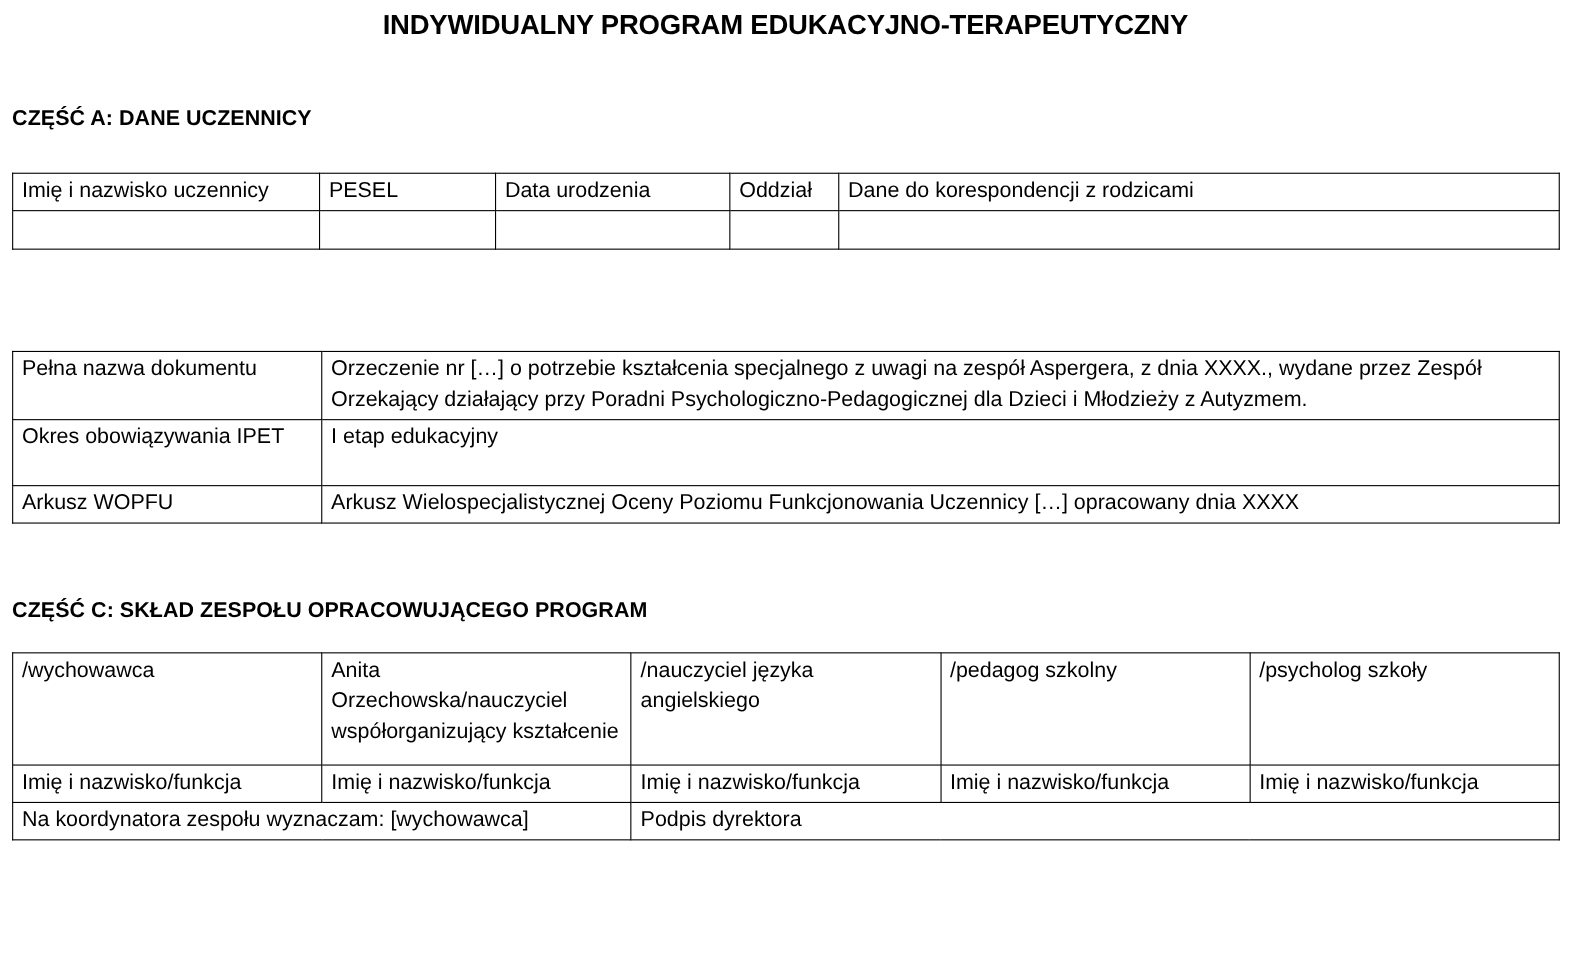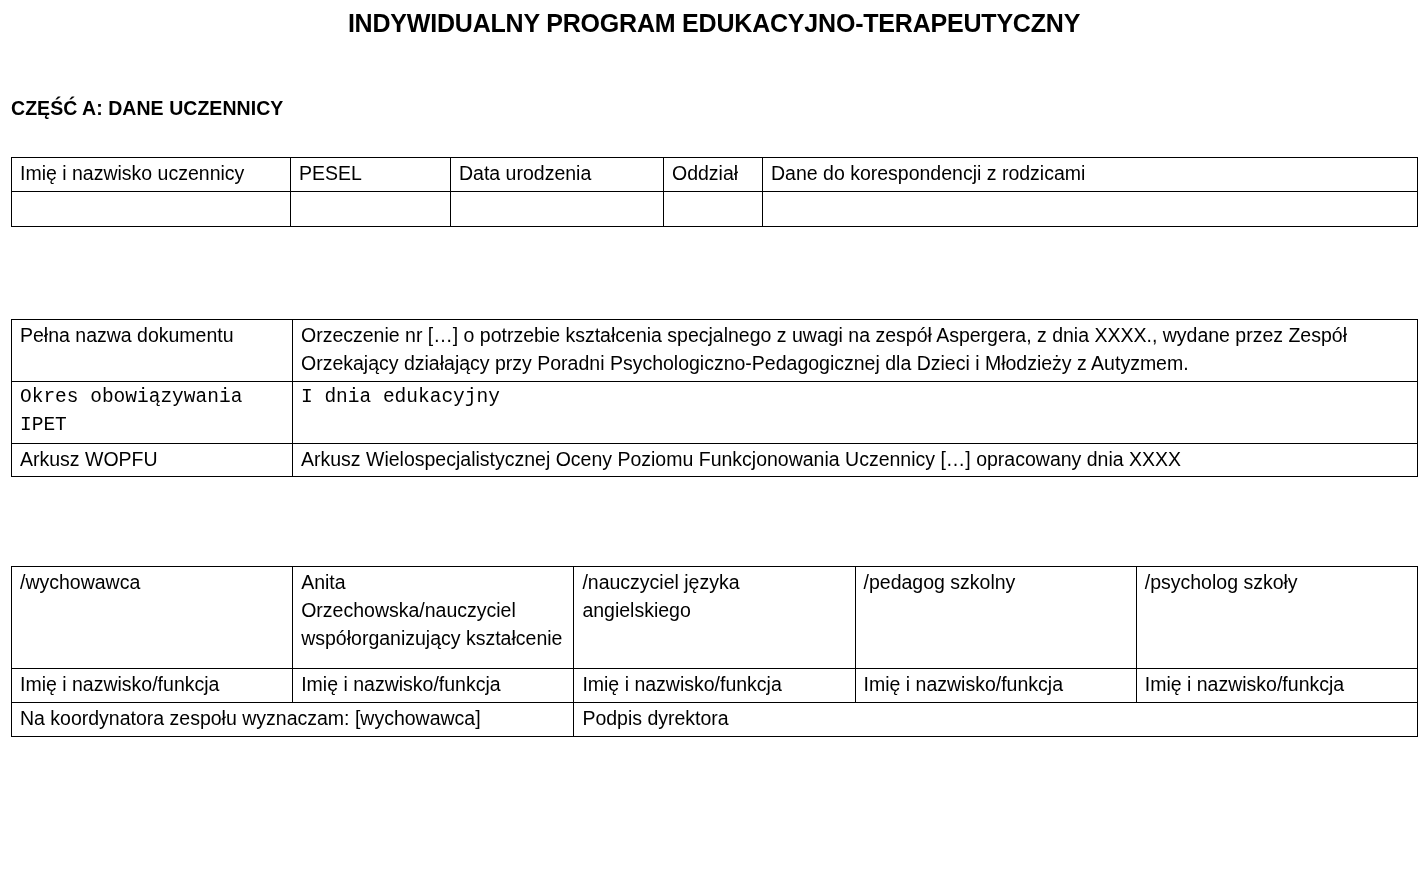--- a/index.html
+++ b/index.html
@@ -75,21 +75,21 @@
   .a-c5 { width: 655px; }
 
   
   .b-c1 { width: 281px; }
   .b-c2 { width: 1125px; }
 
   
   .c-col { width: 281.2px; }
 
   .cell-body-tall { height: 96px; }
-  .cell-b-row2 { height: 54px; font-family: Liberation Mono, monospace; }
+  .cell-b-row2 { height: 54px; }
   .foot-left { width: 701px; }
   .foot-right { width: 705px; }
 </style>
 </head>
 <body>
 
 <div class="page">
 
   <h1 class="doc-title">INDYWIDUALNY PROGRAM EDUKACYJNO-TERAPEUTYCZNY</h1>
 
@@ -135,31 +135,32 @@
       <col class="b-c1">
         <col class="b-c2">
     </colgroup>
     <tbody>
       <tr>
         <td class="ctr">Pełna nazwa dokumentu</td>
         <td>Orzeczenie nr […] o potrzebie kształcenia specjalnego z uwagi na zespół Aspergera, z dnia XXXX., wydane przez Zespół Orzekający działający przy Poradni Psychologiczno-Pedagogicznej dla Dzieci i Młodzieży z Autyzmem.</td>
       </tr>
       <tr>
         <td class="ctr cell-b-row2">Okres obowiązywania IPET</td>
-        <td class="cell-b-row2">I dnia edukacyjny</td>
+        <td class="cell-b-row2">I etap edukacyjny</td>
       </tr>
       <tr>
         <td class="ctr">Arkusz WOPFU</td>
         <td>Arkusz Wielospecjalistycznej Oceny Poziomu Funkcjonowania Uczennicy […] opracowany dnia XXXX</td>
       </tr>
     </tbody>
   </table>
 
   <div class="spacer-c-head"></div>
 
+  <div class="section-heading">CZĘŚĆ C: SKŁAD ZESPOŁU OPRACOWUJĄCEGO PROGRAM</div>
 
   <div class="spacer-c-table"></div>
 
   <table class="grid">
     <colgroup>
       <col class="c-col">
         <col class="c-col">
         <col class="c-col">
         <col class="c-col">
         <col class="c-col">

